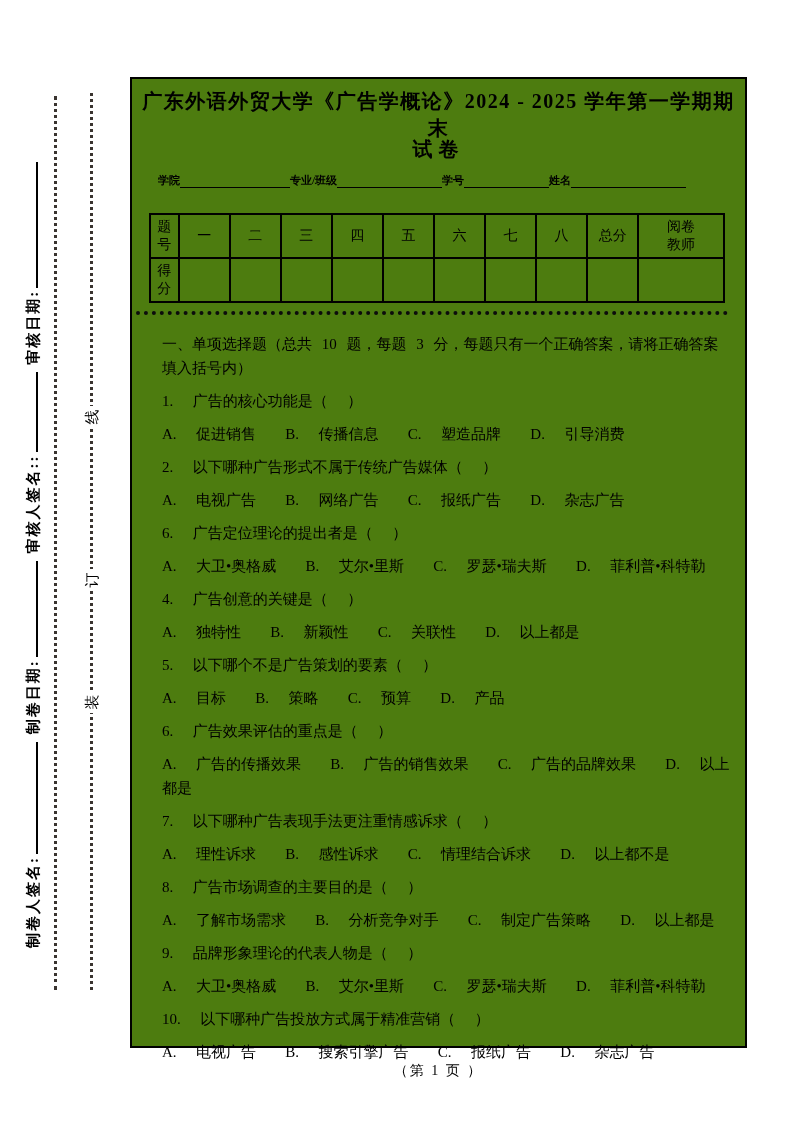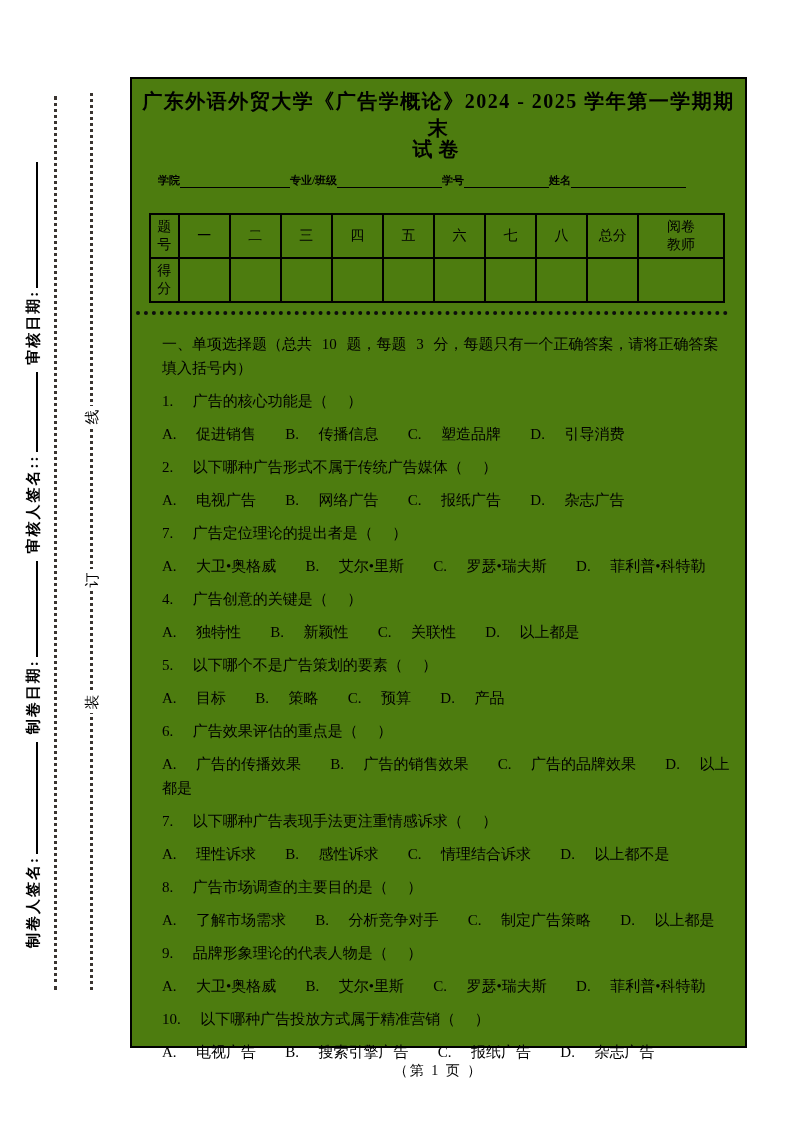--- a/index.html
+++ b/index.html
@@ -169,21 +169,21 @@
       </table>
 
     <div class="dotted-sep"></div>
 
     <div class="qa">
       <p>一、单项选择题（总共 10 题，每题 3 分，每题只有一个正确答案，请将正确答案填入括号内）</p>
       <p>1.  广告的核心功能是（  ）</p>
       <p>A.  促进销售   B.  传播信息   C.  塑造品牌   D.  引导消费</p>
       <p>2.  以下哪种广告形式不属于传统广告媒体（  ）</p>
       <p>A.  电视广告   B.  网络广告   C.  报纸广告   D.  杂志广告</p>
-      <p>7.  广告定位理论的提出者是（  ）</p>
+      <p>6.  广告定位理论的提出者是（  ）</p>
       <p>A.  大卫•奥格威   B.  艾尔•里斯   C.  罗瑟•瑞夫斯   D.  菲利普•科特勒</p>
       <p>4.  广告创意的关键是（  ）</p>
       <p>A.  独特性   B.  新颖性   C.  关联性   D.  以上都是</p>
       <p>5.  以下哪个不是广告策划的要素（  ）</p>
       <p>A.  目标   B.  策略   C.  预算   D.  产品</p>
       <p>6.  广告效果评估的重点是（  ）</p>
       <p>A.  广告的传播效果   B.  广告的销售效果   C.  广告的品牌效果   D.  以上都是</p>
       <p>7.  以下哪种广告表现手法更注重情感诉求（  ）</p>
       <p>A.  理性诉求   B.  感性诉求   C.  情理结合诉求   D.  以上都不是</p>
       <p>8.  广告市场调查的主要目的是（  ）</p>

